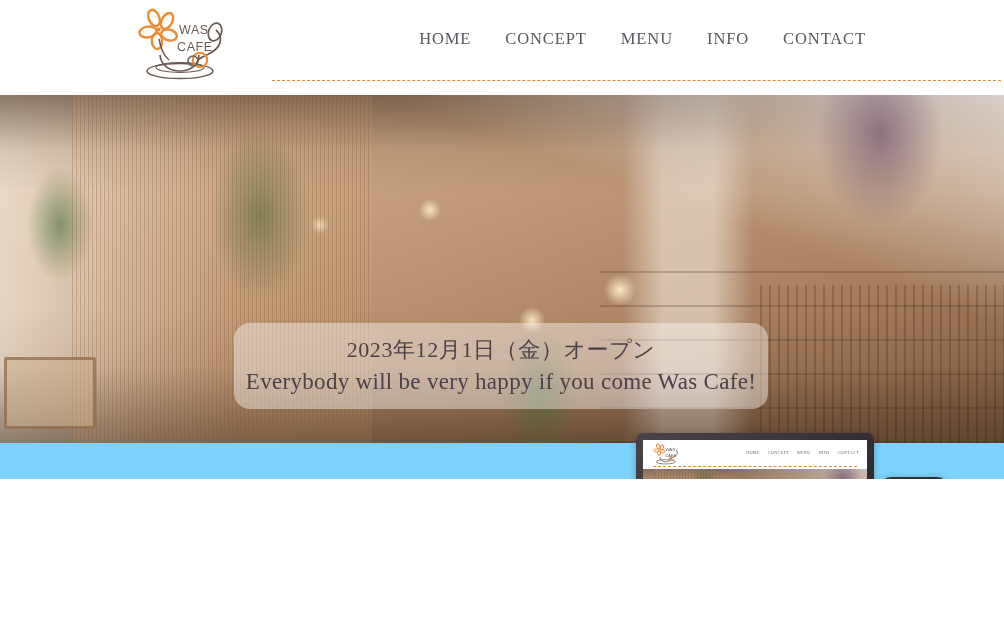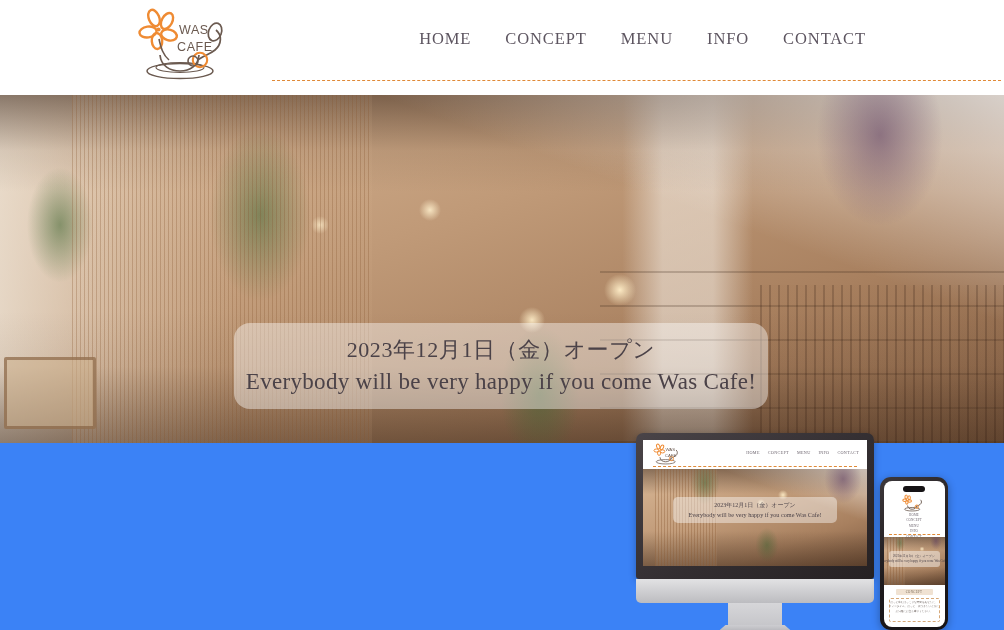--- a/index.html
+++ b/index.html
@@ -8,22 +8,22 @@
     padding: 0;
     width: 1004px;
     height: 630px;
     overflow: hidden;
     background: #ffffff;
     font-family: "Liberation Serif", serif;
   }
   #page {
     position: relative;
     width: 1004px;
-    height: 630px;
-    background: #3b82f6;
+    height: 479px;
+    background: #7dd3fc;
     overflow: hidden;
   }
 
   
   .site-header {
     position: absolute;
     left: 0; top: 0;
     width: 1004px;
     height: 95px;
     background: #ffffff;

